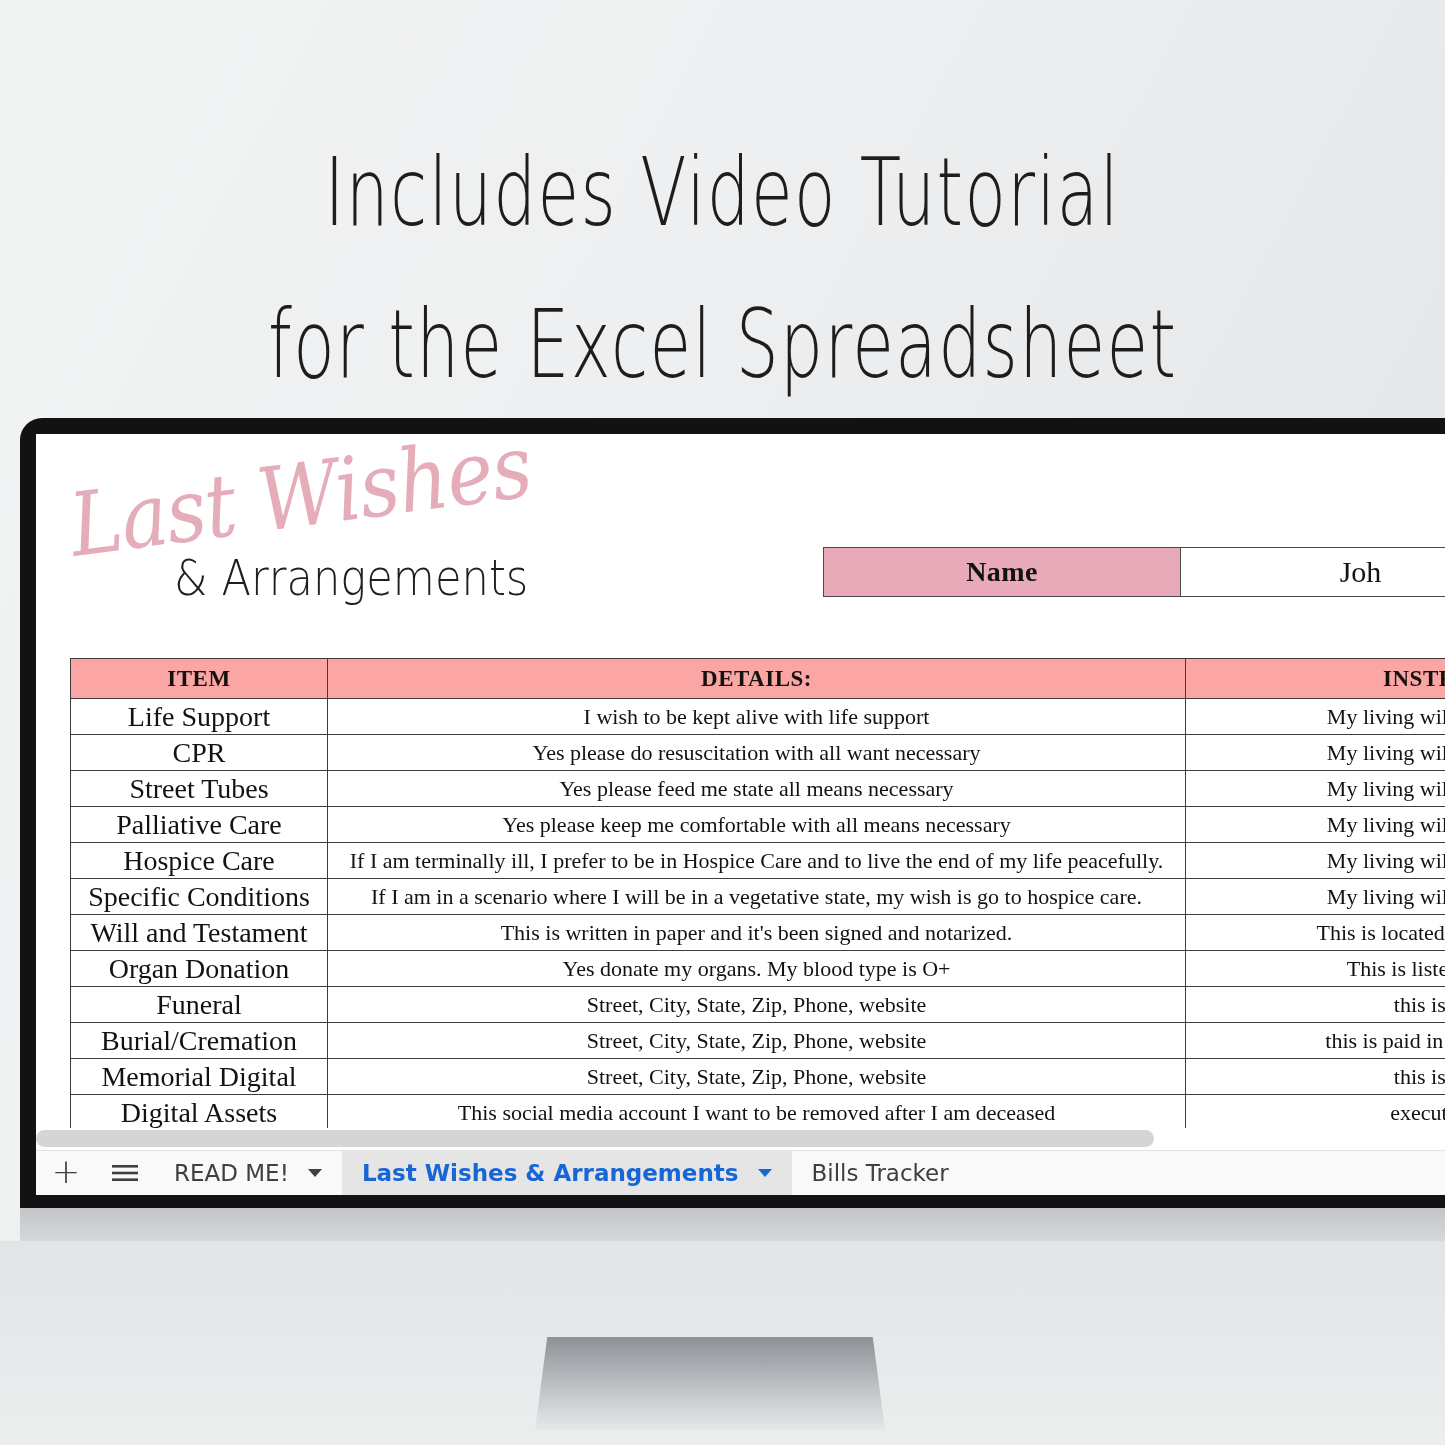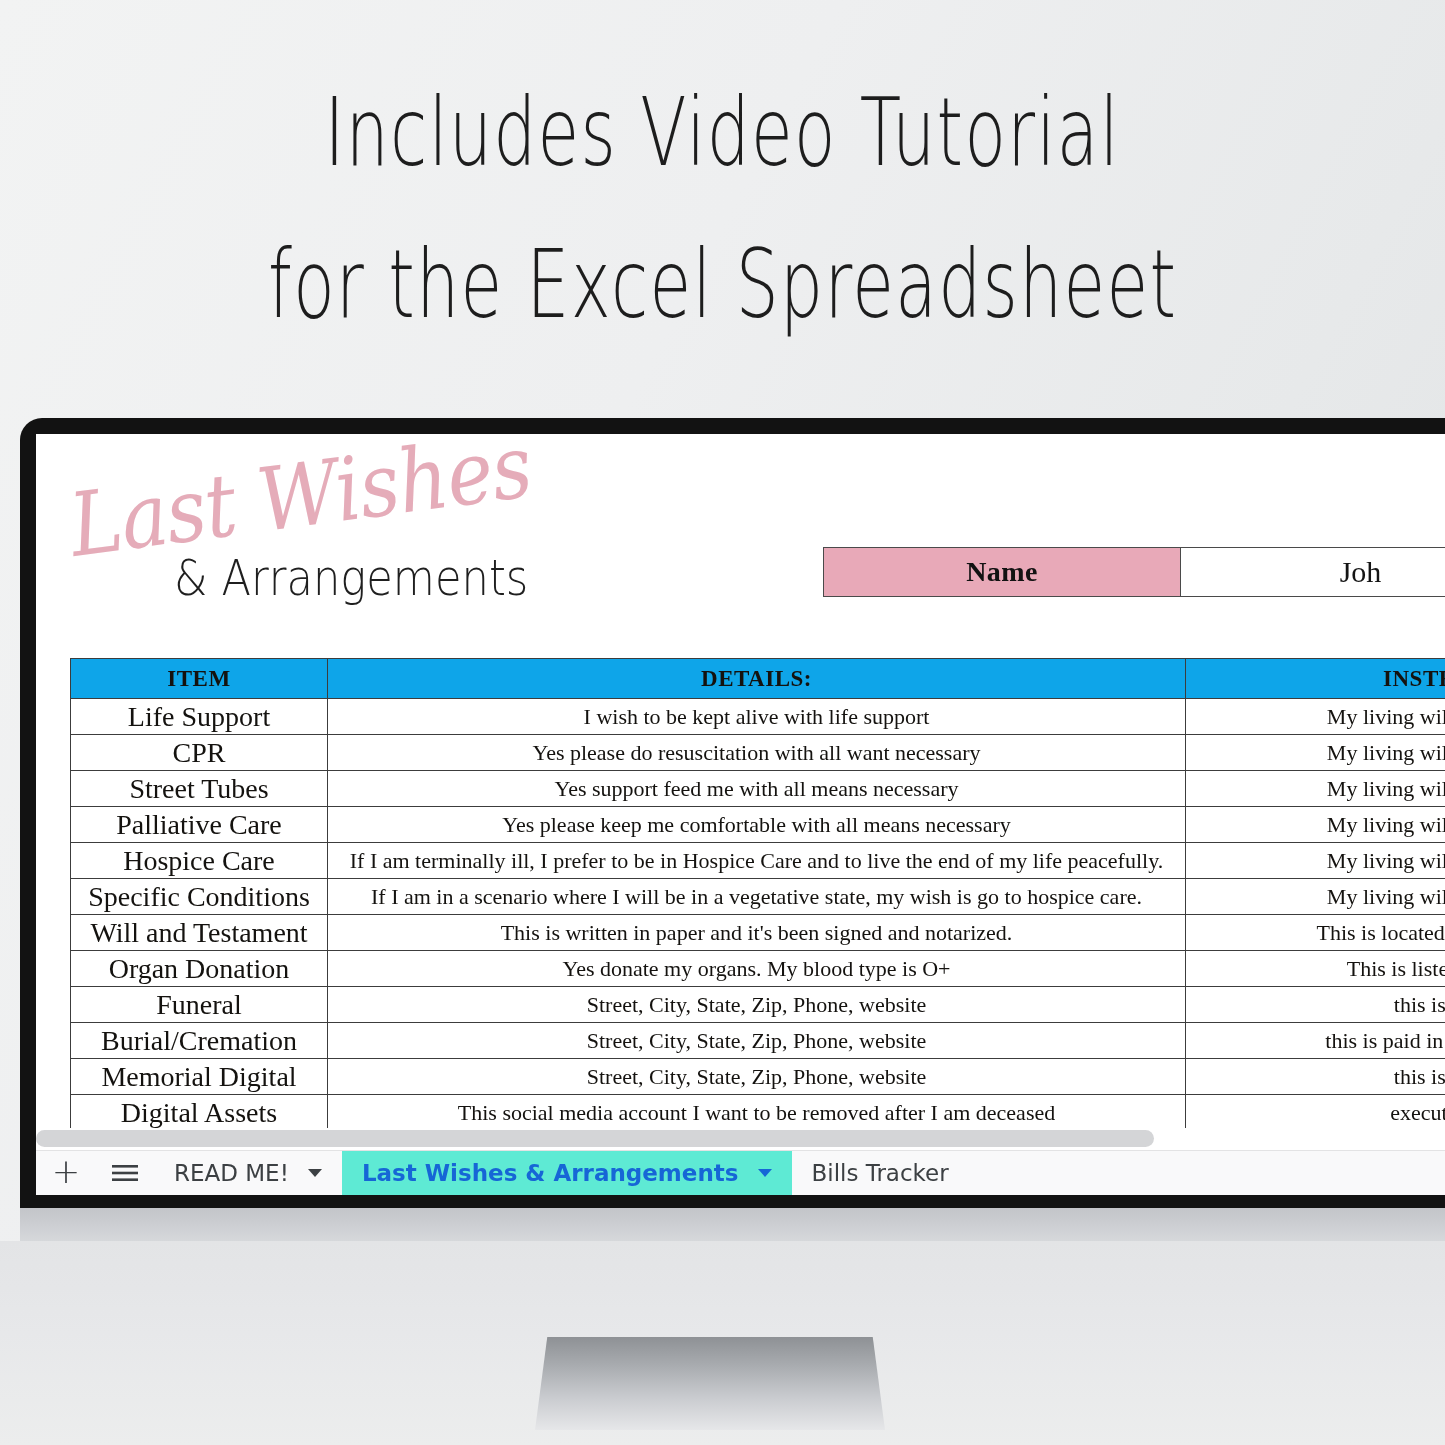--- a/index.html
+++ b/index.html
@@ -19,21 +19,21 @@
   
   .hero {
     position: absolute;
     left: 0; top: 0;
     width: 1445px;
     height: 418px;
     display: flex;
     flex-direction: column;
     align-items: center;
     justify-content: flex-start;
-    padding-top: 60px;
+    padding-top: 120px;
     pointer-events: none;
   }
   .hero-line {
     font-family: "DejaVu Sans", sans-serif;
     font-weight: 300;
     font-size: 72px;
     line-height: 1.58;
     letter-spacing: 1.5px;
     color: #1d1d1d;
     transform: scaleY(1.30) scaleX(0.94);
@@ -163,21 +163,21 @@
     padding: 0 6px;
     font-family: "Liberation Serif", serif;
     font-size: 22px;
     color: #14120f;
     text-align: center;
     vertical-align: middle;
     white-space: nowrap;
     overflow: hidden;
   }
   .tbl th {
-    background: #0ea5e9;
+    background: #fca5a5;
     font-weight: 700;
     font-size: 23px;
     letter-spacing: .5px;
     height: 40px;
   }
   .tbl td.item { font-size: 28px; }
   .tbl td.det  { font-size: 22px; }
   .tbl td.instr{ font-size: 22px; }
 
   
@@ -244,21 +244,21 @@
     white-space: nowrap;
   }
   .tab .caret {
     width: 0; height: 0;
     border-left: 7px solid transparent;
     border-right: 7px solid transparent;
     border-top: 8px solid #3c4043;
     flex: 0 0 auto;
   }
   .tab.active {
-    background: #5eead4;
+    background: #e5e5e5;
     color: #1666d6;
     font-weight: 700;
   }
   .tab.active .caret { border-top-color: #1666d6; }
 
   
   .stand-neck {
     position: absolute;
     left: 20px;
     top: 1208px;
@@ -329,21 +329,21 @@
             <td class="det">I wish to be kept alive with life support</td>
             <td class="instr">My living will is in tha</td>
           </tr>
           <tr>
             <td class="item">CPR</td>
             <td class="det">Yes please do resuscitation with all want necessary</td>
             <td class="instr">My living will is in tha</td>
           </tr>
           <tr>
             <td class="item">Street Tubes</td>
-            <td class="det">Yes support feed me with all means necessary</td>
+            <td class="det">Yes please feed me state all means necessary</td>
             <td class="instr">My living will is in tha</td>
           </tr>
           <tr>
             <td class="item">Palliative Care</td>
             <td class="det">Yes please keep me comfortable with all means necessary</td>
             <td class="instr">My living will is in tha</td>
           </tr>
           <tr>
             <td class="item">Hospice Care</td>
             <td class="det">If I am terminally ill, I prefer to be in Hospice Care and to live the end of my life peacefully.</td>

